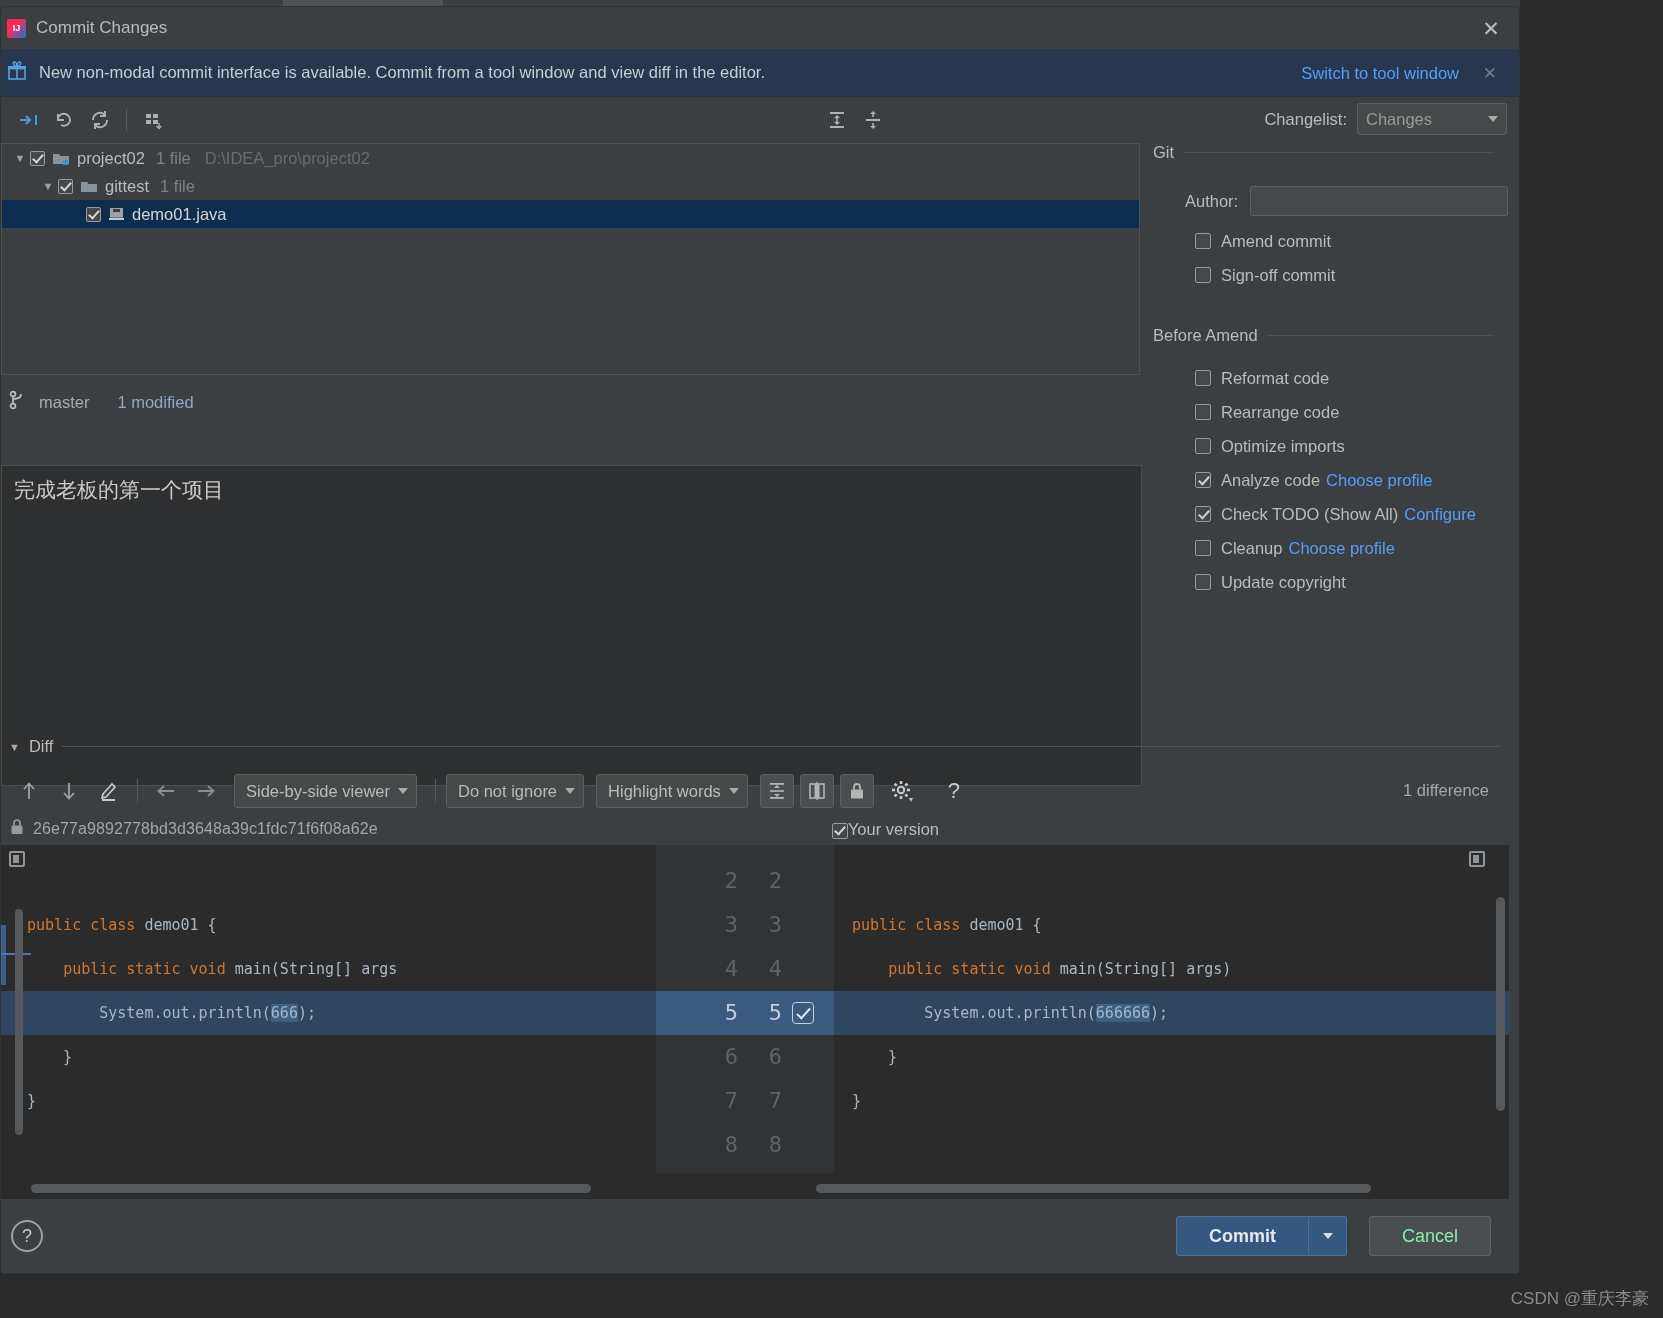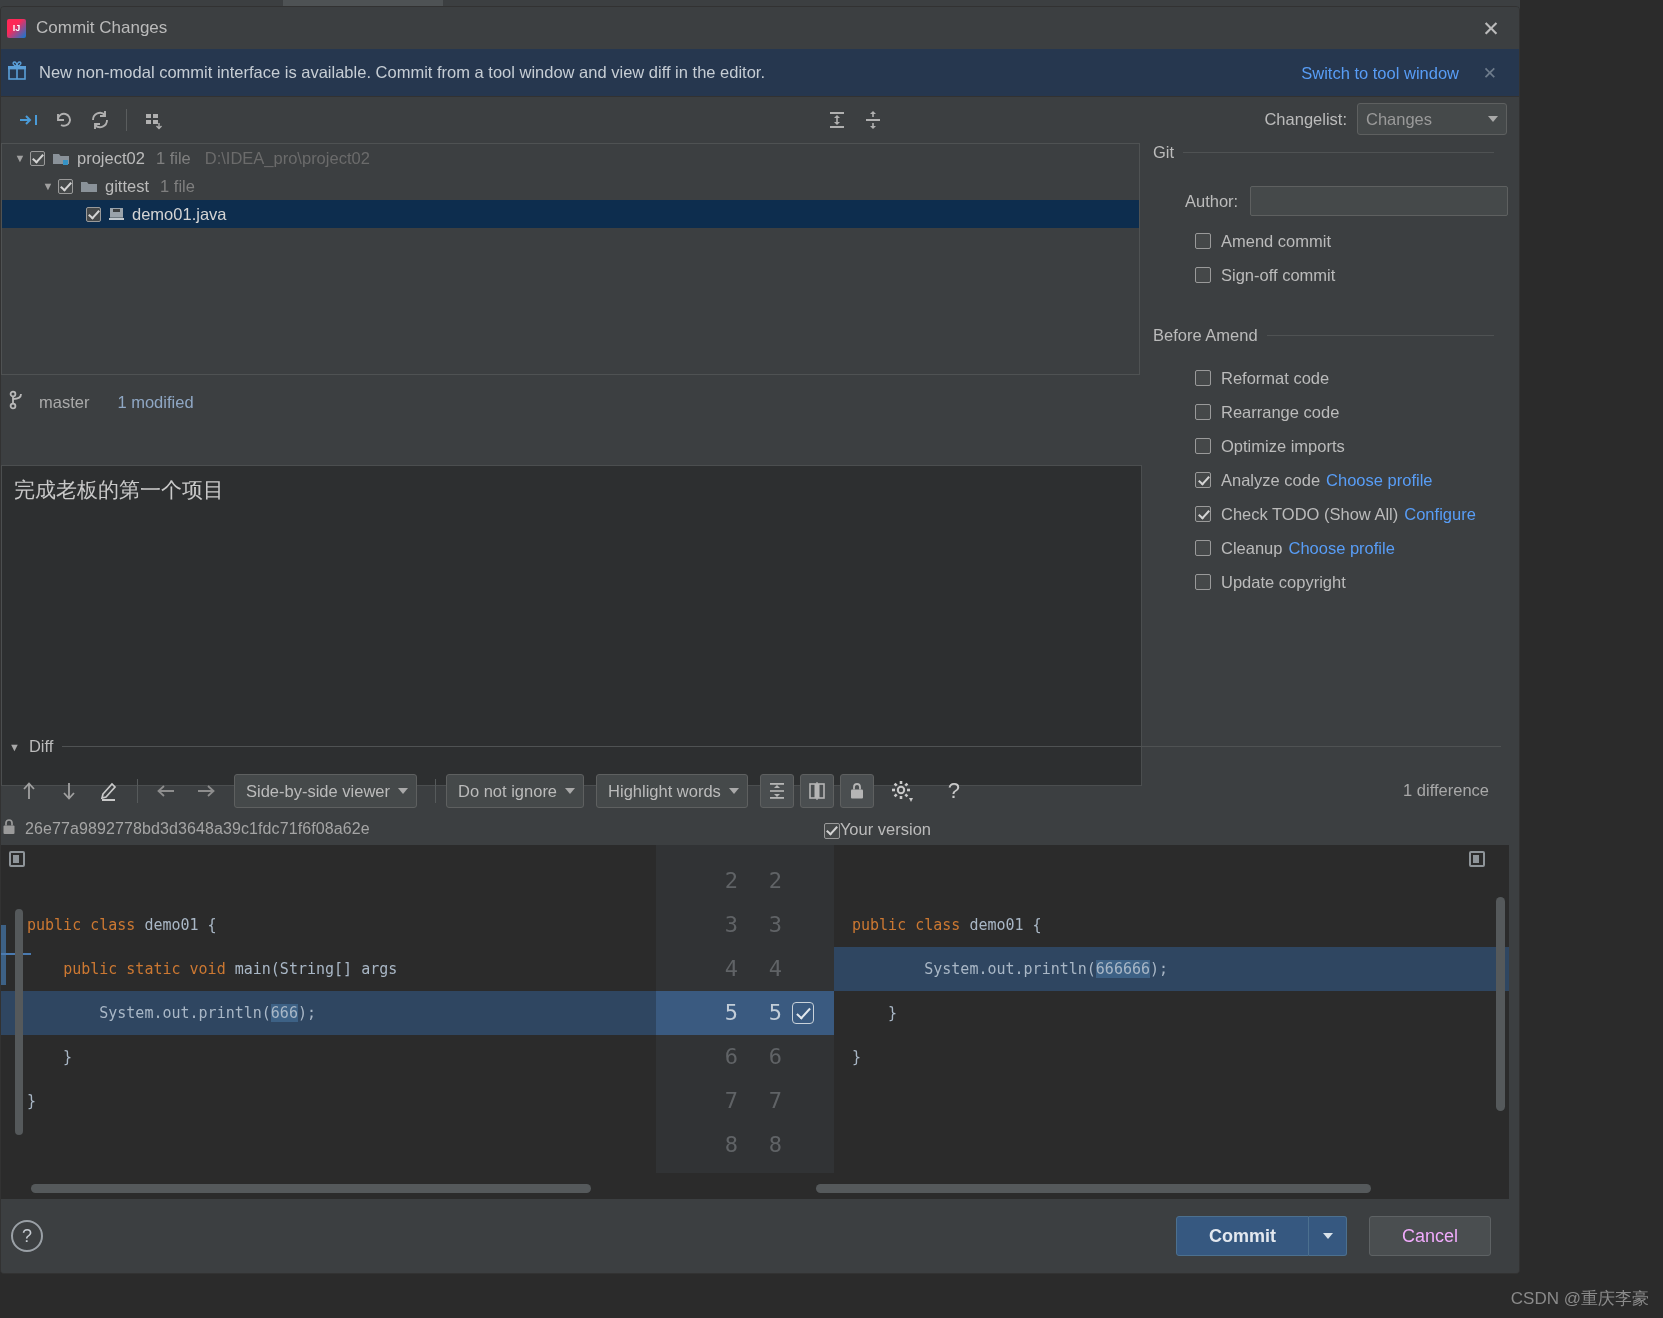--- a/index.html
+++ b/index.html
@@ -215,21 +215,21 @@
     border-radius: 3px; display: flex; align-items: center; justify-content: center;
     cursor: pointer; margin-right: 2px;
   }
   .diff-count {
     position: absolute; right: 20px; top: 12px;
     color: #a8a8a8; font-size: 16.5px;
   }
 
   
   .hash-row {
-    position: absolute; left: 0; top: 806px; width: 1508px; height: 32px;
+    position: absolute; left: 8px; top: 806px; width: 1508px; height: 32px;
     display: flex; align-items: center; 
   }
   .hash-text { color: #a5a5a5; font-size: 16px; margin-left: 8px; letter-spacing: 0.1px; }
   .yourver-wrap { position: absolute; right: 578px; display: flex; align-items: flex-end; }
   .yourver-box {
     width: 16px; height: 16px; border: 1px solid #9a9a9a; border-radius: 2px;
     background: #454849; position: relative;
   }
   .yourver-box::after {
     content: ""; position: absolute; left: 4.5px; top: 0.5px;
@@ -329,21 +329,21 @@
   }
   .commit-drop {
     width: 38px; height: 40px; background: #365880;
     border: 1px solid #4c708f; border-left: none; border-radius: 0 3px 3px 0;
     display: flex; align-items: center; justify-content: center; cursor: pointer;
   }
   .cancel-btn {
     position: absolute; right: 28px;
     height: 40px; padding: 0 32px; background: #4a4e50;
     border: 1px solid #5e6264; border-radius: 3px;
-    color: #f0abfc; font-size: 18px;
+    color: #86efac; font-size: 18px;
     display: flex; align-items: center; cursor: pointer;
   }
 
   .watermark {
     position: absolute; right: 14px; bottom: 8px;
     color: #8a8a8a; font-size: 17px;
   }
 </style>
 </head>
 <body>
@@ -711,20 +711,21 @@
             <span class="ln-b">8</span>
           </div>
         </div>
       </div>
 
       <div class="pane pane-right">
         <div class="pane-marker" style="right:24px; top:6px;"></div>
         <div class="code-area" style="top:14px">
           <div class="code-line">&nbsp;</div>
           <div class="code-line"><span class="kw">public class </span>demo01 {</div>
+          <div class="code-line">    <span class="kw">public static void </span>main(String[] args)</div>
           <div class="code-line diff">        System.out.println(<span class="num-hl">666666</span>);</div>
           <div class="code-line">    }</div>
           <div class="code-line">}</div>
         </div>
         <div class="scroll-v" style="right:4px; top:52px; height:214px;"></div>
       </div>
     </div>
 
     <div class="hscroll-strip">
       <div class="hs-bar" style="margin-left:30px; width:560px;"></div>

